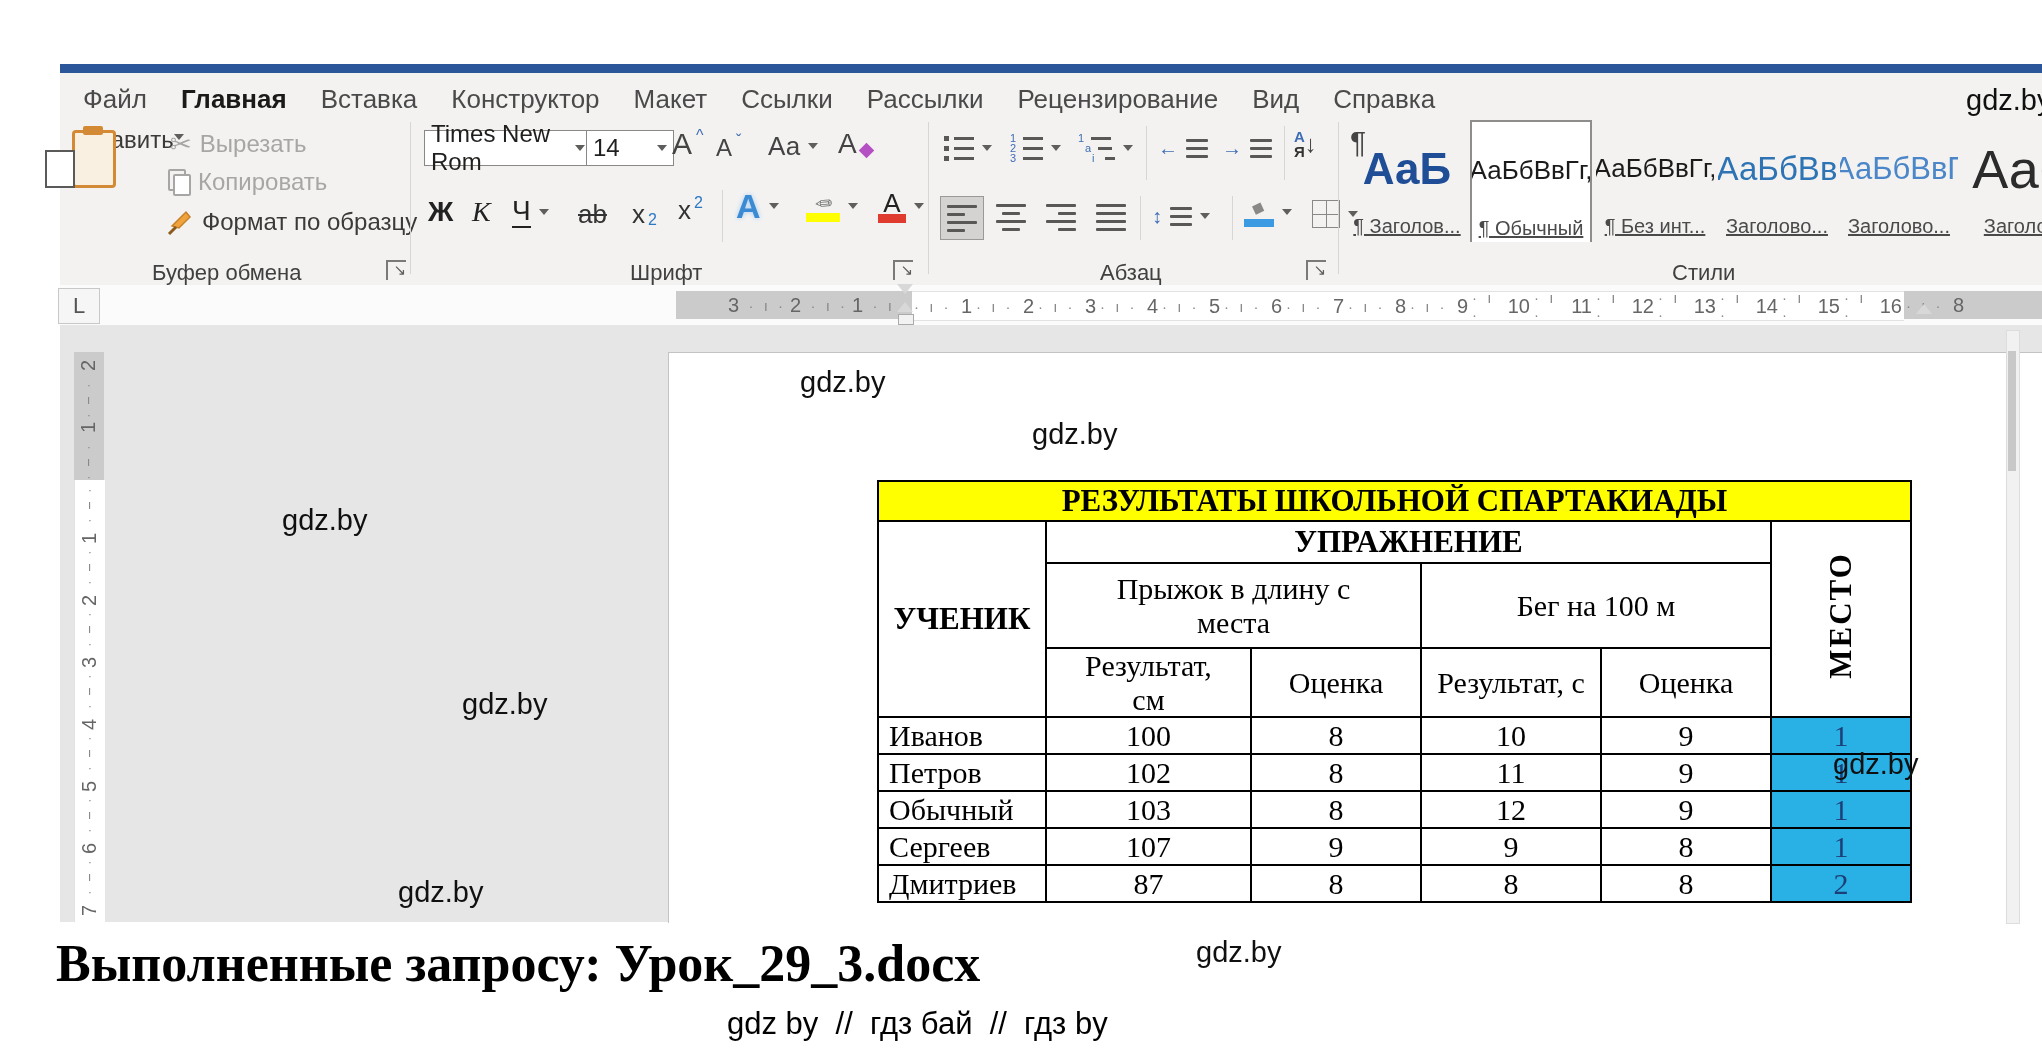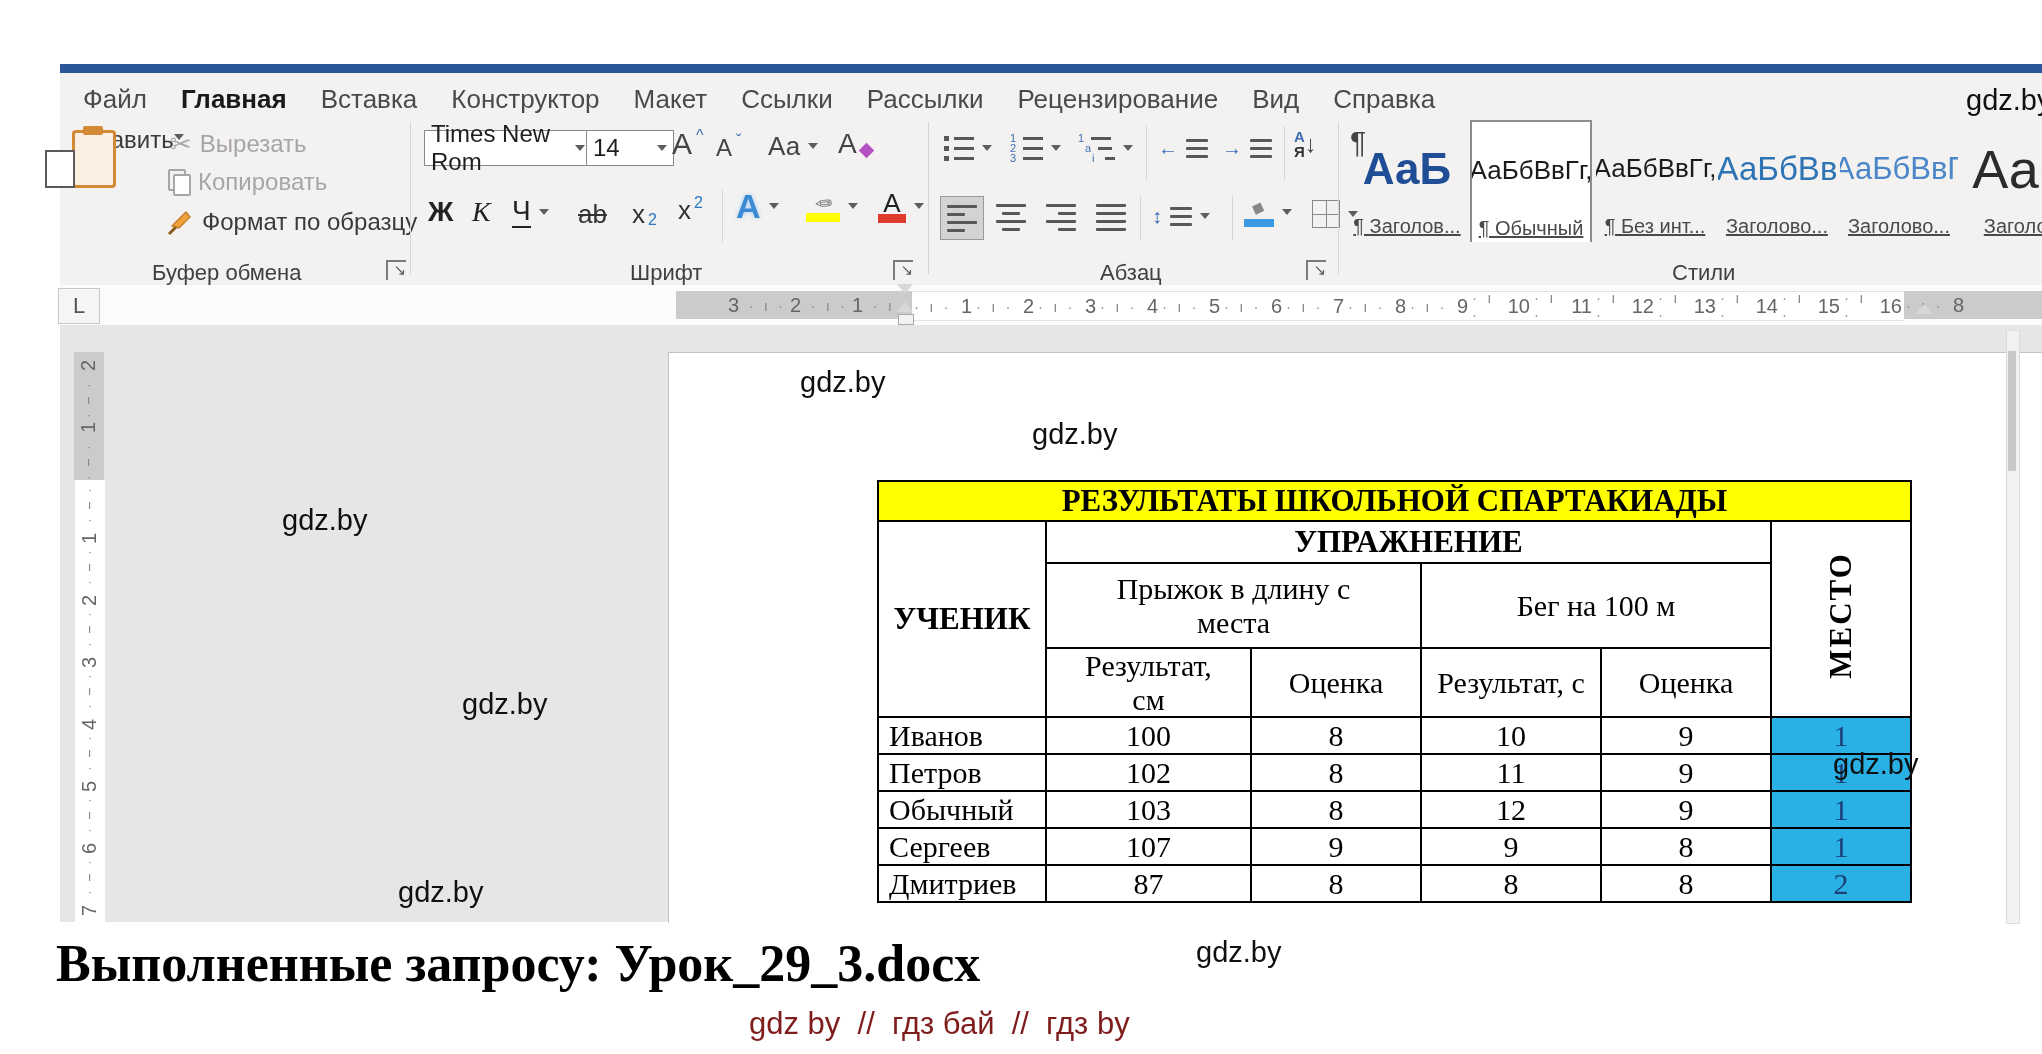--- a/index.html
+++ b/index.html
@@ -116,21 +116,21 @@
   td.vtext{font-weight:bold;font-size:31px;}
   td.vtext span{writing-mode:vertical-rl;transform:rotate(180deg);letter-spacing:2px;}
   .wrapnarrow{display:inline-block;max-width:260px;}
   .wrapres{display:inline-block;max-width:160px;}
   table.res tr.data{height:37px;}
   table.res td.name{text-align:left;padding-left:10px;}
   table.res td.place{background:#29b1e6;color:#1d3f77;}
   
   .completed{position:absolute;left:56px;top:934px;font-family:"Liberation Serif",serif;
              font-weight:bold;font-size:52px;color:#000;white-space:nowrap;}
-  .purple{position:absolute;left:749px;top:1006px;font-size:31px;color:#7f1d1d;white-space:pre;}
+  .purple{position:absolute;left:727px;top:1006px;font-size:31px;color:#000000;white-space:pre;}
 </style>
 </head>
 <body>
 
 <div class="canvas">
 
 
   <div class="blueline"></div>
   <div class="ribbon"></div>
   <div class="tabs">

